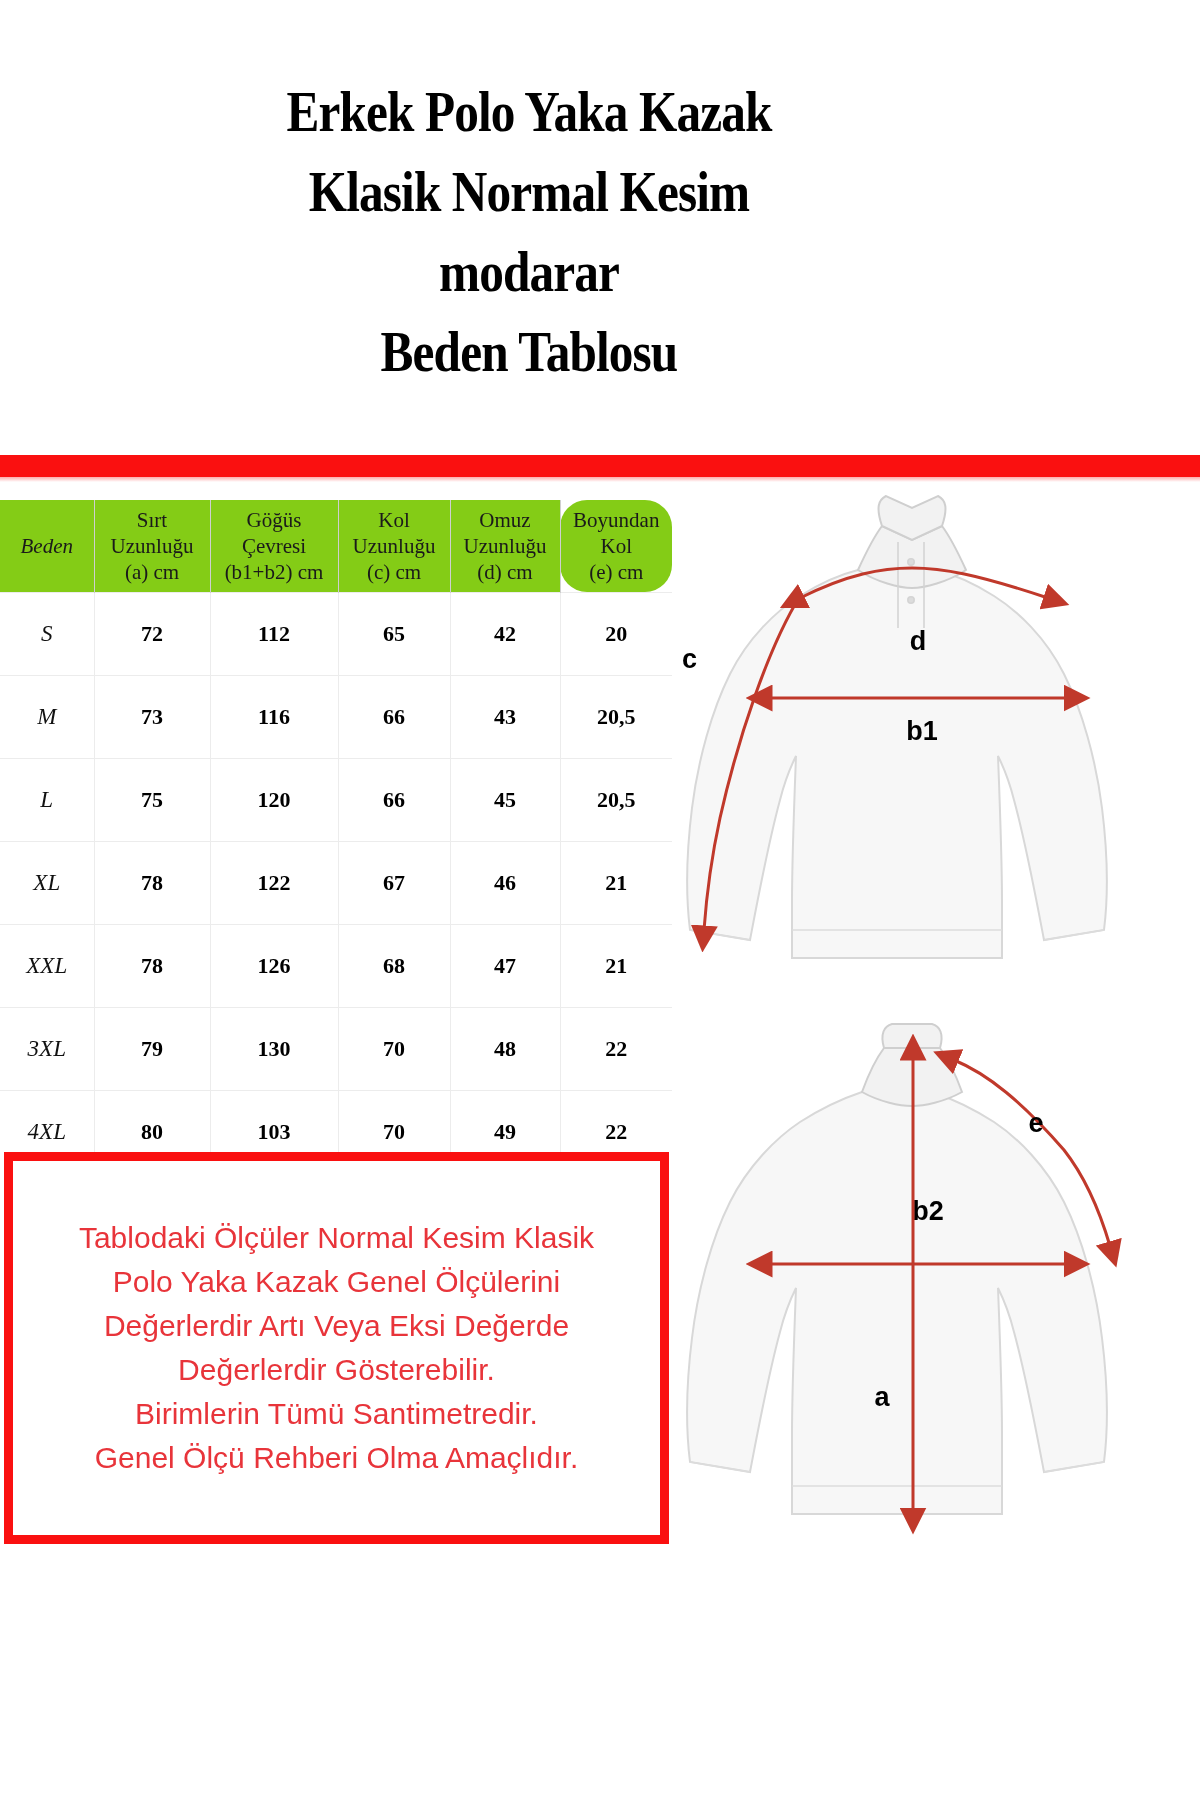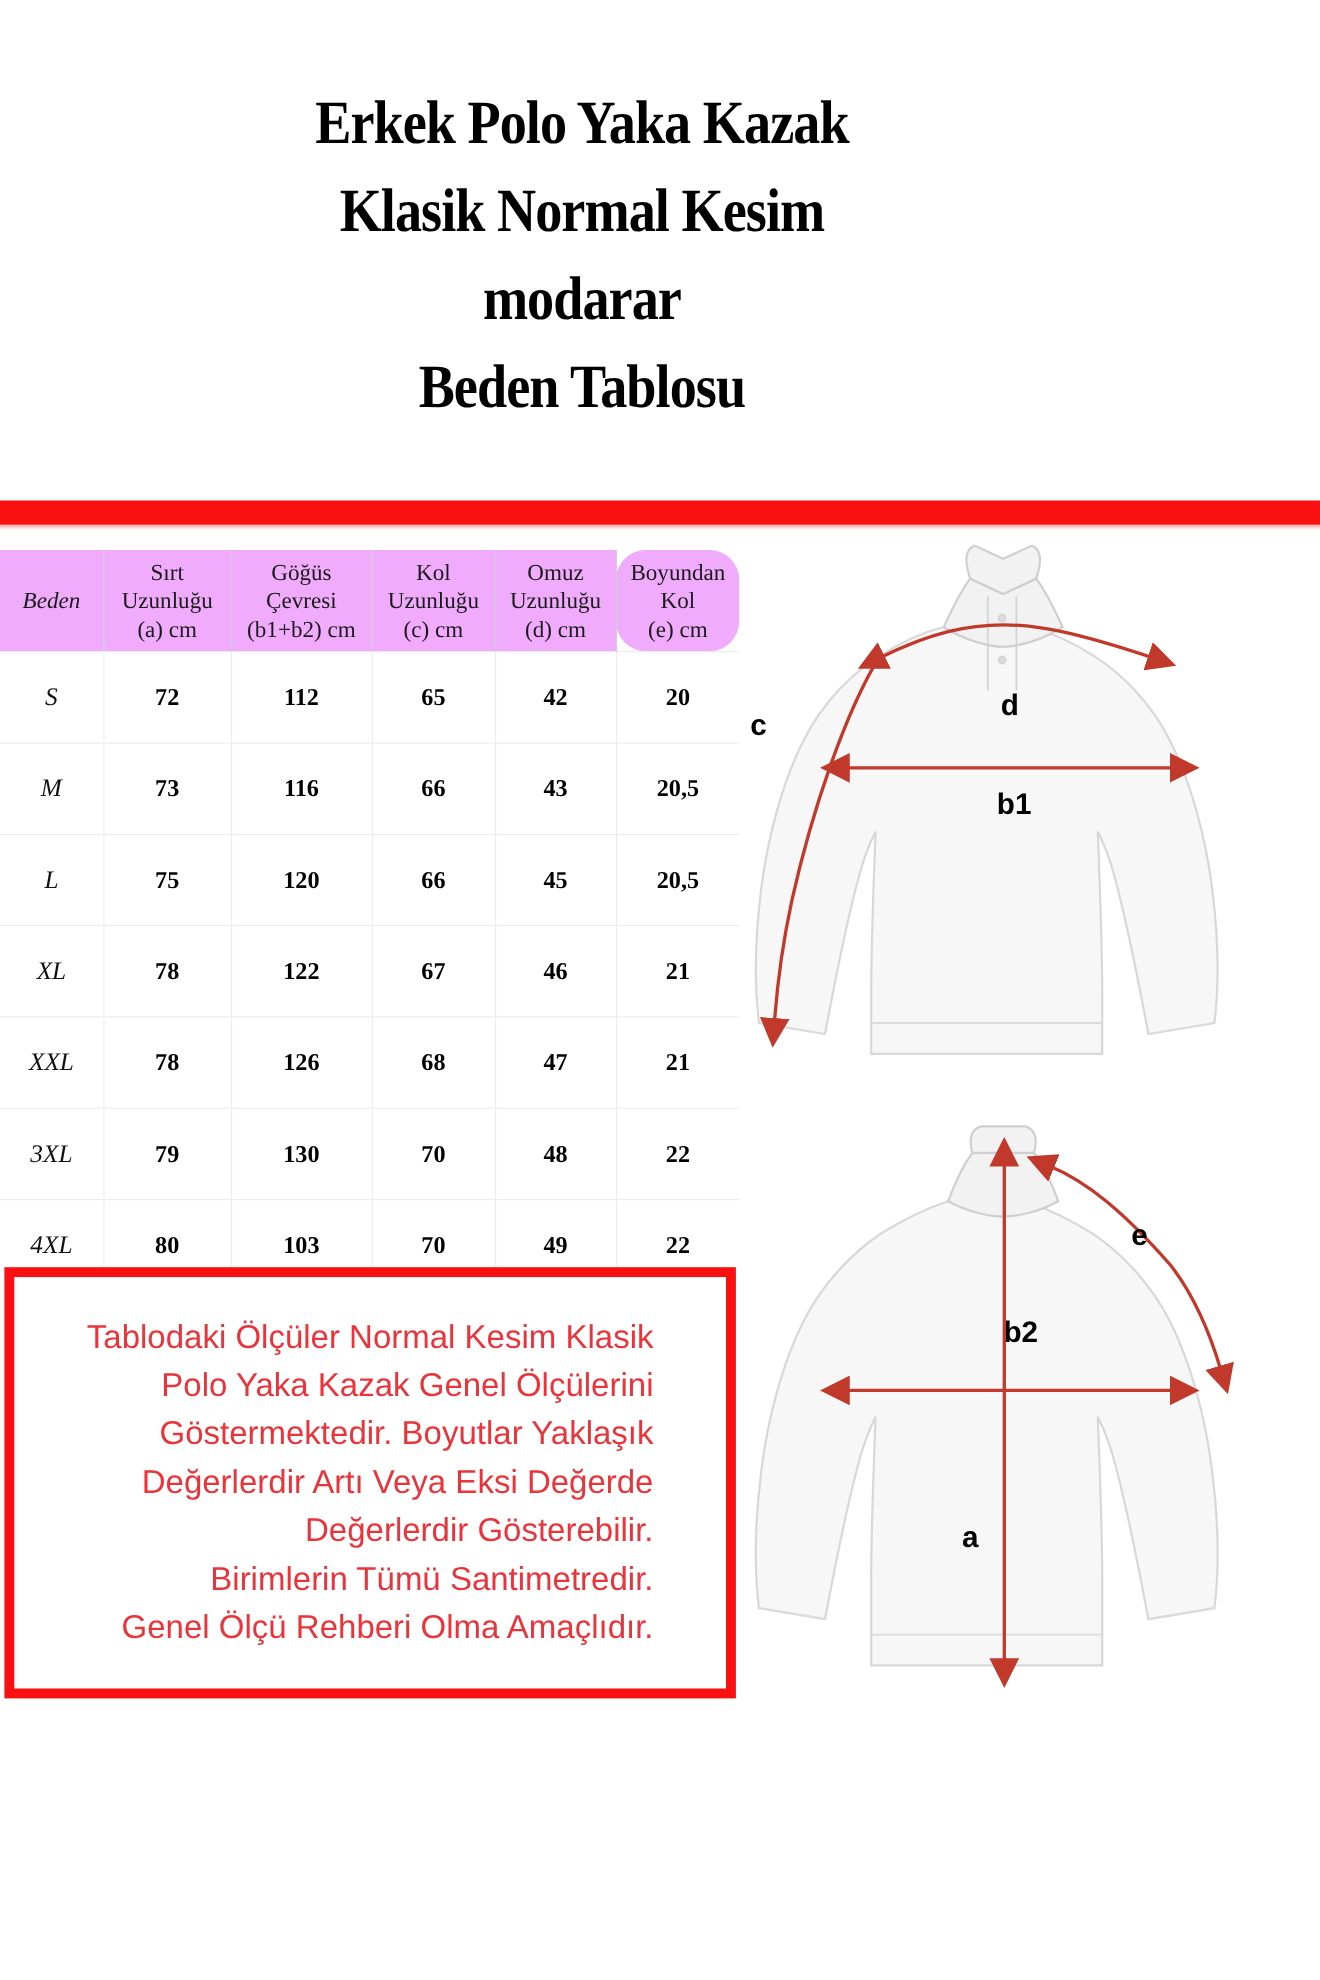--- a/index.html
+++ b/index.html
@@ -38,21 +38,21 @@
     background:linear-gradient(to bottom, rgba(250,16,16,0.35), rgba(250,16,16,0));
   }
 
   
   #size-table{
     position:absolute; left:0; top:500px; width:672px;
     border-collapse:collapse;
     background:#ffffff;
   }
   #size-table th{
-    background:#f0abfc;
+    background:#84cc16;
     color:#1a1a1a;
     font-family:"Liberation Serif", serif;
     font-weight:normal;
     font-size:21px;
     line-height:26px;
     height:92px;
     vertical-align:middle;
     text-align:center;
     border-right:1px solid #cfcfcf;
     padding:2px 2px;
@@ -87,21 +87,21 @@
     position:absolute; left:4px; top:1152px; width:665px; height:392px;
     border:9px solid #fa1010;
     background:#ffffff;
     display:flex; align-items:center; justify-content:center;
   }
   #warning-text{
     font-family:"Liberation Sans", sans-serif;
     color:#e8343a;
     font-size:30px;
     line-height:44px;
-    text-align:right;
+    text-align:center;
     padding:0 14px;
   }
   #warning-text span{ display:block; white-space:nowrap; }
 
   
   #illustration-front{
     position:absolute; left:672px; top:478px; width:528px; height:540px;
   }
   #illustration-back{
     position:absolute; left:672px; top:1020px; width:528px; height:560px;
@@ -218,21 +218,20 @@
         <td class="c4 val-cell">49</td>
         <td class="c5 val-cell">22</td>
       </tr>
     </tbody>
 </table>
 
 <div id="warning-box">
   <div id="warning-text">
       <span>Tablodaki Ölçüler Normal Kesim Klasik</span>
       <span>Polo Yaka Kazak Genel Ölçülerini</span>
-      <span>Göstermektedir. Boyutlar Yaklaşık</span>
       <span>Değerlerdir Artı Veya Eksi Değerde</span>
       <span>Değerlerdir Gösterebilir.</span>
       <span>Birimlerin Tümü Santimetredir.</span>
       <span>Genel Ölçü Rehberi Olma Amaçlıdır.</span>
     </div>
 </div>
 
 <div id="illustration-front">
   <svg class="ill-svg" viewBox="0 0 528 540" xmlns="http://www.w3.org/2000/svg">
     <defs>

